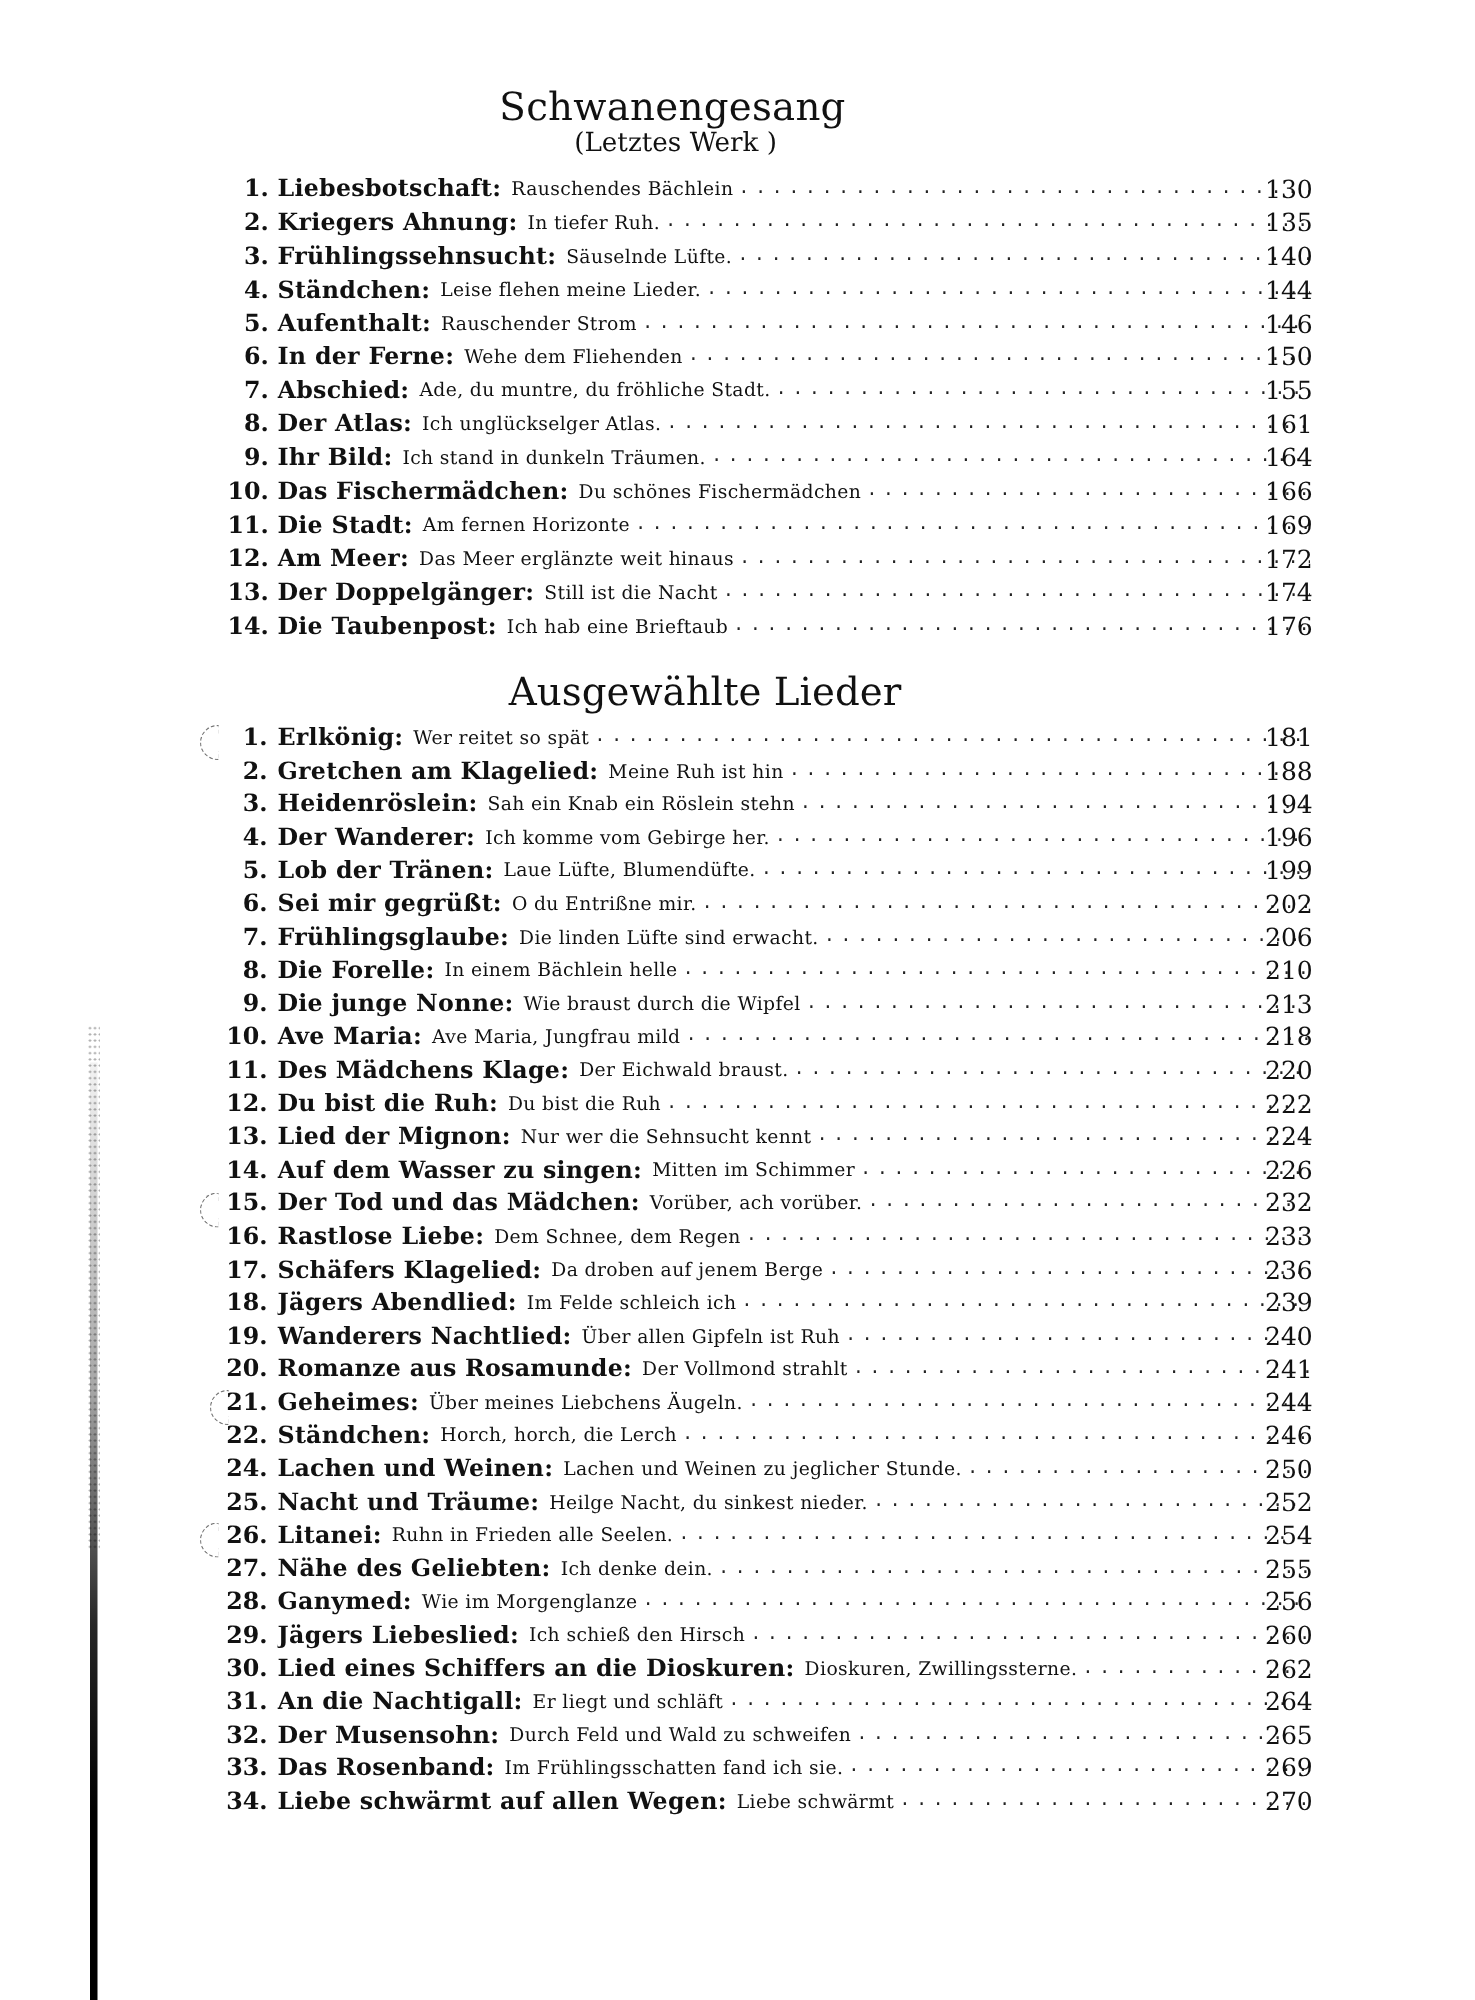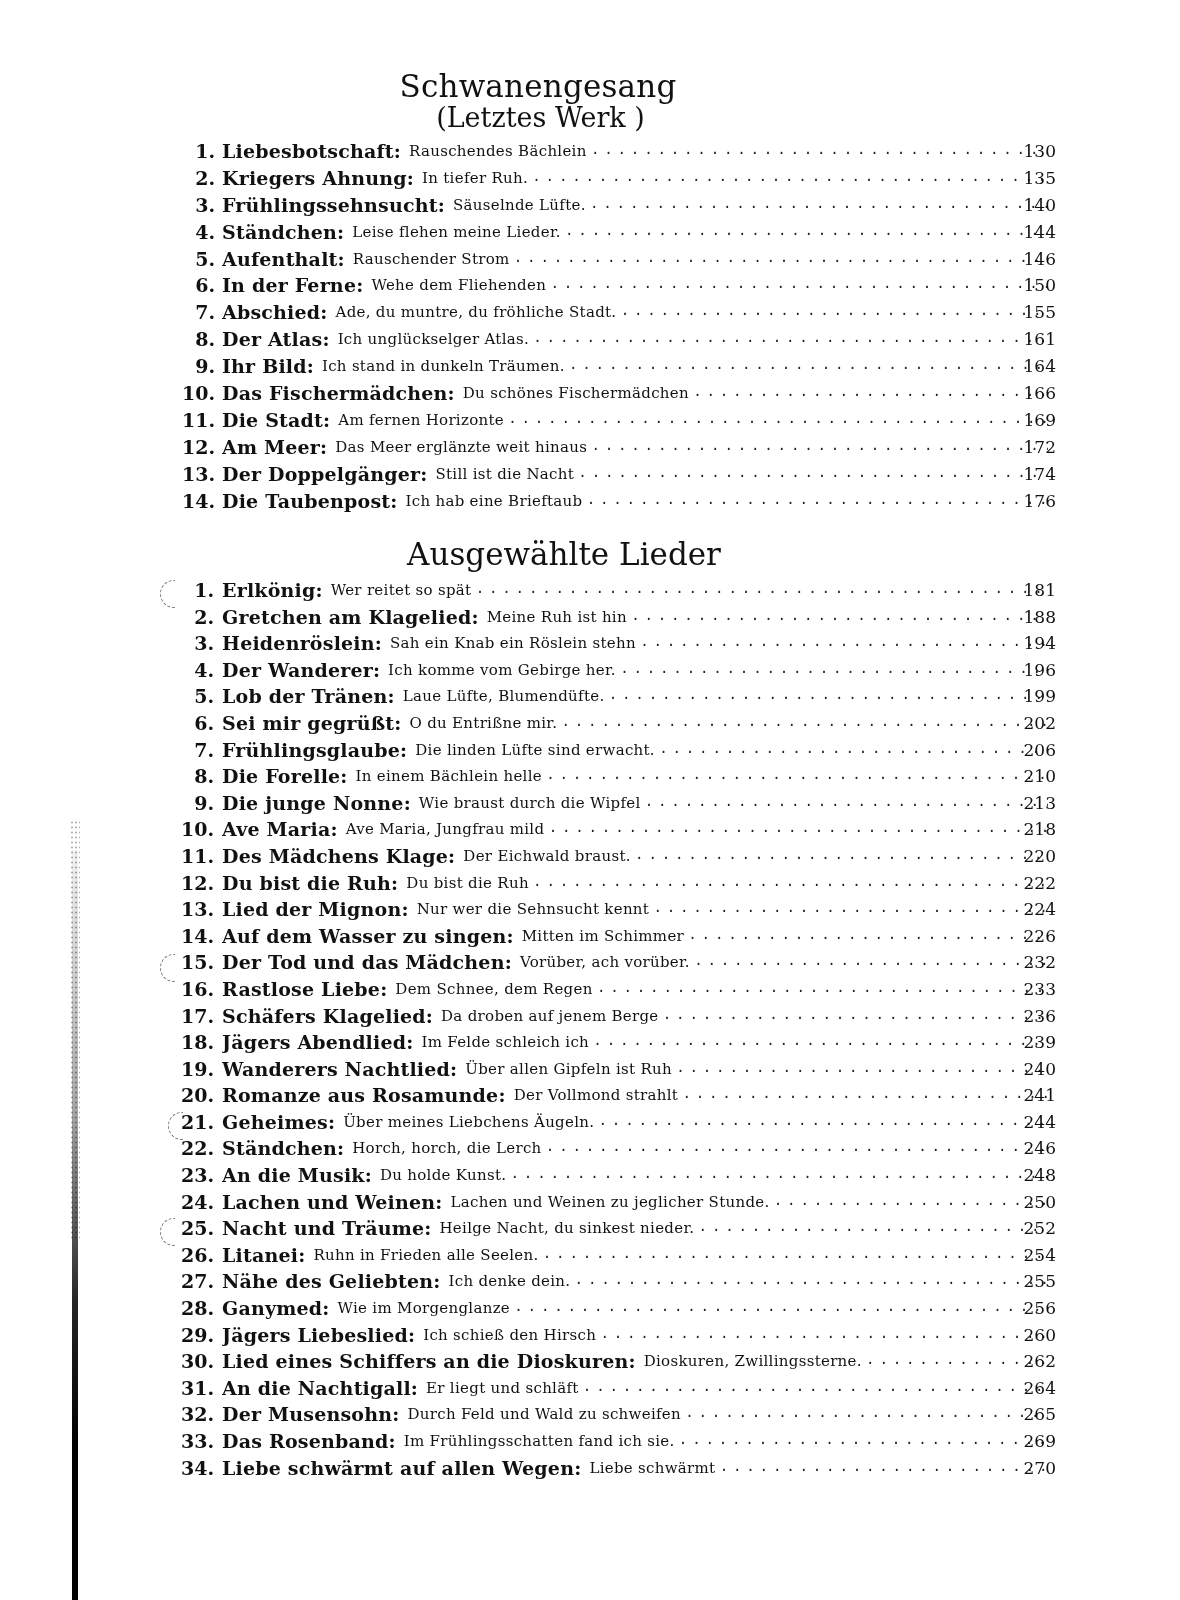--- a/index.html
+++ b/index.html
@@ -12,41 +12,41 @@
   .edge-dots {
     position: absolute; left: 70px; top: 820px; width: 10px; height: 420px;
     background-image: radial-gradient(#777 0.8px, transparent 1px);
     background-size: 4px 5px; opacity: 0.6;
   }
   .title {
     position: absolute; left: 0; width: 1026px; text-align: center;
     font-family: "DejaVu Serif", "Liberation Serif", serif; font-weight: normal; margin: 0;
   }
   .title-main { top: 68px; font-size: 31px; letter-spacing: 0.2px; padding-left: 50px; box-sizing: border-box; }
-  .title-sub { top: 102px; font-size: 27px; padding-left: 55px; box-sizing: border-box; }
+  .title-sub { top: 102px; font-size: 21px; padding-left: 55px; box-sizing: border-box; }
   .title-2 { top: 536px; font-size: 31px; padding-left: 102px; box-sizing: border-box; }
   .list { position: absolute; left: 0; width: 1180px; margin: 0; padding: 0; list-style: none; }
   .list-1 { top: 138px; }
   .list-2 { top: 577px; }
   .entry {
     position: relative; height: 26.6px; line-height: 26.6px; white-space: nowrap;
     font-family: "DejaVu Serif", "Liberation Serif", serif; font-size: 19px;
   }
   .list-1 .entry { height: 26.9px; line-height: 26.9px; }
   .num { position: absolute; right: 965px; text-align: right; font-weight: bold; }
   .list-2 .num { right: 966px; }
   .body { position: absolute; left: 222px; right: 132px; display: flex; overflow: hidden; }
   .name { font-weight: bold; letter-spacing: 0.2px; }
   .first { font-size: 15px; margin-left: 8px; letter-spacing: 0.3px; font-family: "DejaVu Serif", "Liberation Serif", serif; }
   .leader {
     flex: 1; overflow: hidden; margin-left: 4px; font-size: 15px; letter-spacing: 4.3px;
     font-family: "Liberation Mono", "DejaVu Sans Mono", monospace; color: #222;
   }
   .leader::after { content: "......................................................................................................................................"; }
-  .page-no { position: absolute; left: 1012px; width: 44px; text-align: right; font-family: "DejaVu Serif", "Liberation Serif", serif; font-size: 17px; }
+  .page-no { position: absolute; left: 1012px; width: 44px; font-family: "DejaVu Serif", "Liberation Serif", serif; font-size: 20px; }
   .mark {
     position: absolute; border: 1px dashed #777; border-right: none; border-radius: 14px 0 0 14px;
     width: 14px; height: 26px;
   }
 </style>
 </head>
 <body>
 
 <div class="page">
   <div class="edge-dots"></div>
@@ -377,29 +377,20 @@
       <li class="entry">
         <span class="num">22.</span>
         <span class="body">
           <span class="name">Ständchen:</span>
           <span class="first">Horch, horch, die Lerch</span>
           <span class="leader"></span>
         </span>
         <span class="page-no">246</span>
       </li>
       <li class="entry">
-        <span class="num">23.</span>
-        <span class="body">
-          <span class="name">An die Musik:</span>
-          <span class="first">Du holde Kunst.</span>
-          <span class="leader"></span>
-        </span>
-        <span class="page-no">248</span>
-      </li>
-      <li class="entry">
         <span class="num">24.</span>
         <span class="body">
           <span class="name">Lachen und Weinen:</span>
           <span class="first">Lachen und Weinen zu jeglicher Stunde.</span>
           <span class="leader"></span>
         </span>
         <span class="page-no">250</span>
       </li>
       <li class="entry">
         <span class="num">25.</span>

